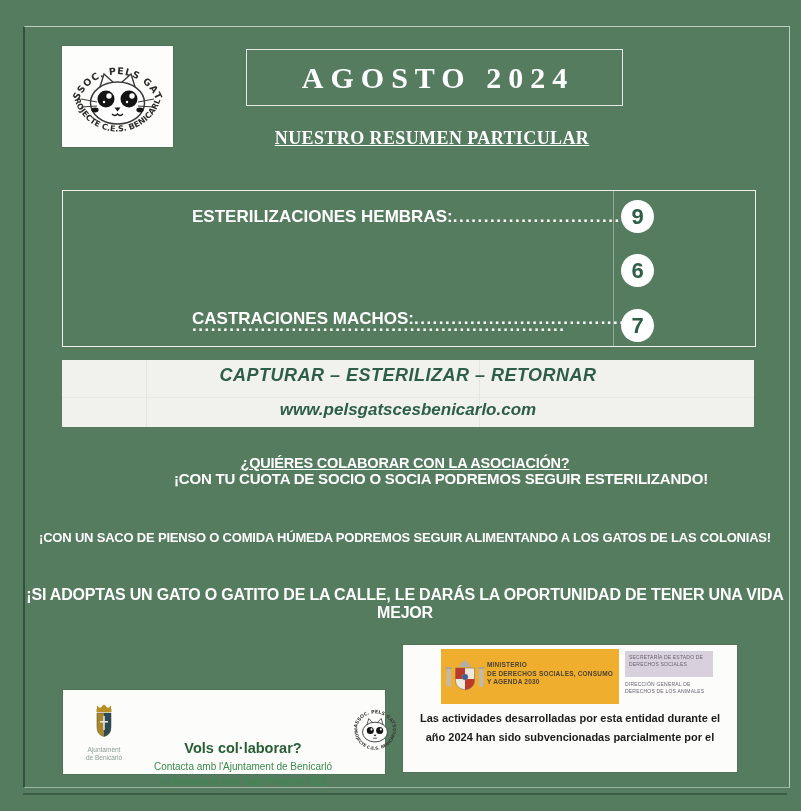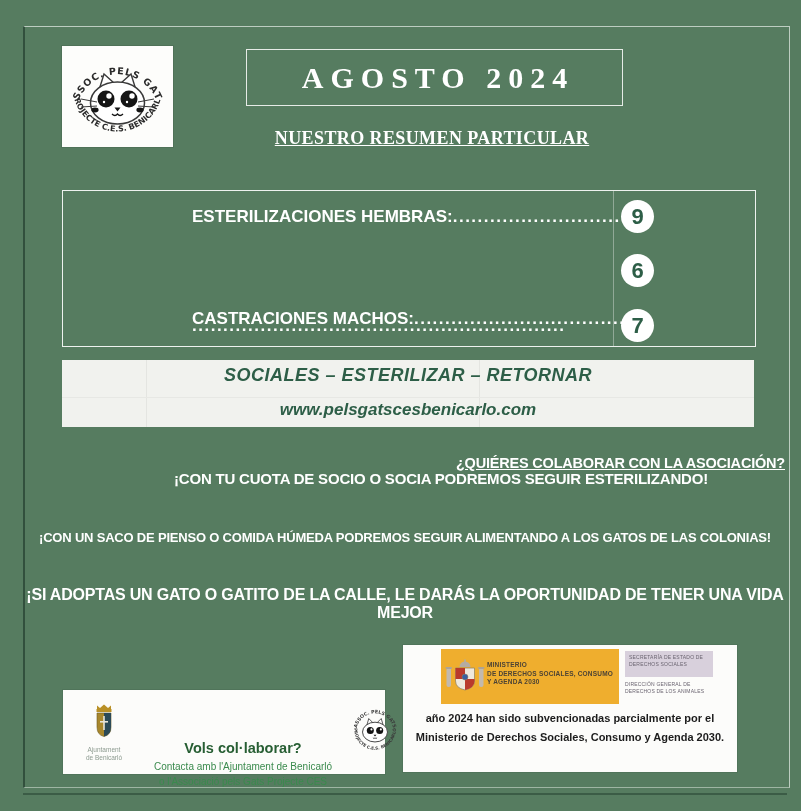--- a/index.html
+++ b/index.html
@@ -65,21 +65,21 @@
     left:0;top:5px;width:692px;text-align:center;
     color:#2D5E47;font-weight:bold;font-style:italic;font-size:18px;letter-spacing:.5px;
   }
   .capture-site{
     left:0;top:40px;width:692px;text-align:center;
     color:#2D5E47;font-weight:bold;font-style:italic;font-size:17px;
   }
   .capture-site a{color:#2D5E47;text-decoration:none;}
   
   .msg{left:25px;width:760px;text-align:center;color:#fff;font-weight:bold;letter-spacing:-.2px;}
-  .msg-question{top:455px;font-size:14.5px;text-align:right;}
+  .msg-question{top:455px;font-size:14.5px;}
   .msg-question span{text-decoration:underline;}
   .msg-1{top:470px;font-size:15px;padding-left:36px;}
   .msg-2{top:528px;font-size:13px;line-height:19px;}
   .msg-3{top:586px;font-size:16px;}
   
   .collab-box{left:63px;top:690px;width:322px;height:84px;background:#FCFCFA;box-shadow:0 0 0 1px rgba(0,0,0,.06);}
   .council-logo{left:28px;top:8px;width:26px;height:48px;}
   .council-caption{left:8px;top:56px;width:66px;text-align:center;color:#8D9B90;font-size:6.5px;line-height:8px;}
   .collab-text{left:78px;top:10px;width:204px;text-align:center;}
   .collab-heading{color:#275E33;font-weight:bold;font-size:14.5px;margin-bottom:3px;margin-top:40px;}
@@ -160,21 +160,21 @@
     </div>
     <div class="stat-circle c3">
       <span>7</span>
     </div>
   </div>
 
   <div class="abs capture-bar">
     <div class="abs capture-grid-v1"></div>
     <div class="abs capture-grid-v2"></div>
     <div class="abs capture-grid-h"></div>
-    <div class="abs capture-slogan">SOCIALES –  ESTERILIZAR – RETORNAR</div>
+    <div class="abs capture-slogan">CAPTURAR –  ESTERILIZAR – RETORNAR</div>
     <div class="abs capture-site">
       <a href="#">www.pelsgatscesbenicarlo.com</a>
     </div>
   </div>
 
   <div class="abs msg msg-question">
     <span>¿QUIÉRES COLABORAR CON LA ASOCIACIÓN?</span>
   </div>
   <div class="abs msg msg-1">¡CON TU CUOTA DE SOCIO O SOCIA PODREMOS SEGUIR ESTERILIZANDO!</div>
   <div class="abs msg msg-2">¡CON UN SACO DE PIENSO O COMIDA HÚMEDA PODREMOS SEGUIR ALIMENTANDO A LOS GATOS DE LAS COLONIAS!</div>
@@ -240,18 +240,18 @@
     </div>
     <div class="abs secretaria-box">
       <div class="tiny-line">SECRETARÍA DE ESTADO DE</div>
       <div class="tiny-line">DERECHOS SOCIALES</div>
     </div>
     <div class="abs direccion-box">
       <div class="tiny-line">DIRECCIÓN GENERAL DE</div>
       <div class="tiny-line">DERECHOS DE LOS ANIMALES</div>
     </div>
     <div class="abs funding-text">
+      <div>Las actividades desarrolladas por esta entidad durante el</div>
       <div>año 2024 han sido subvencionadas parcialmente por el</div>
-      <div>Ministerio de Derechos Sociales, Consumo y Agenda 2030.</div>
     </div>
   </div>
 
 </div>
 
 </body></html>

